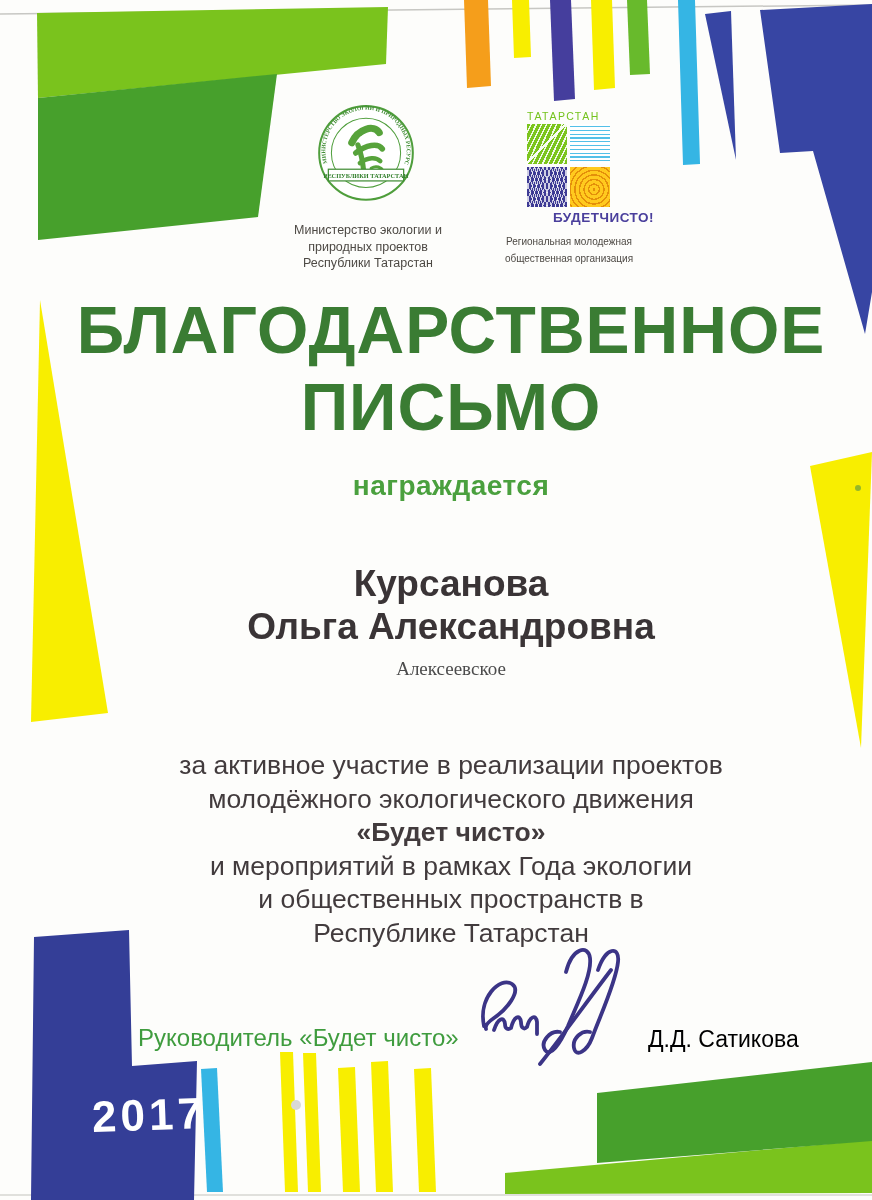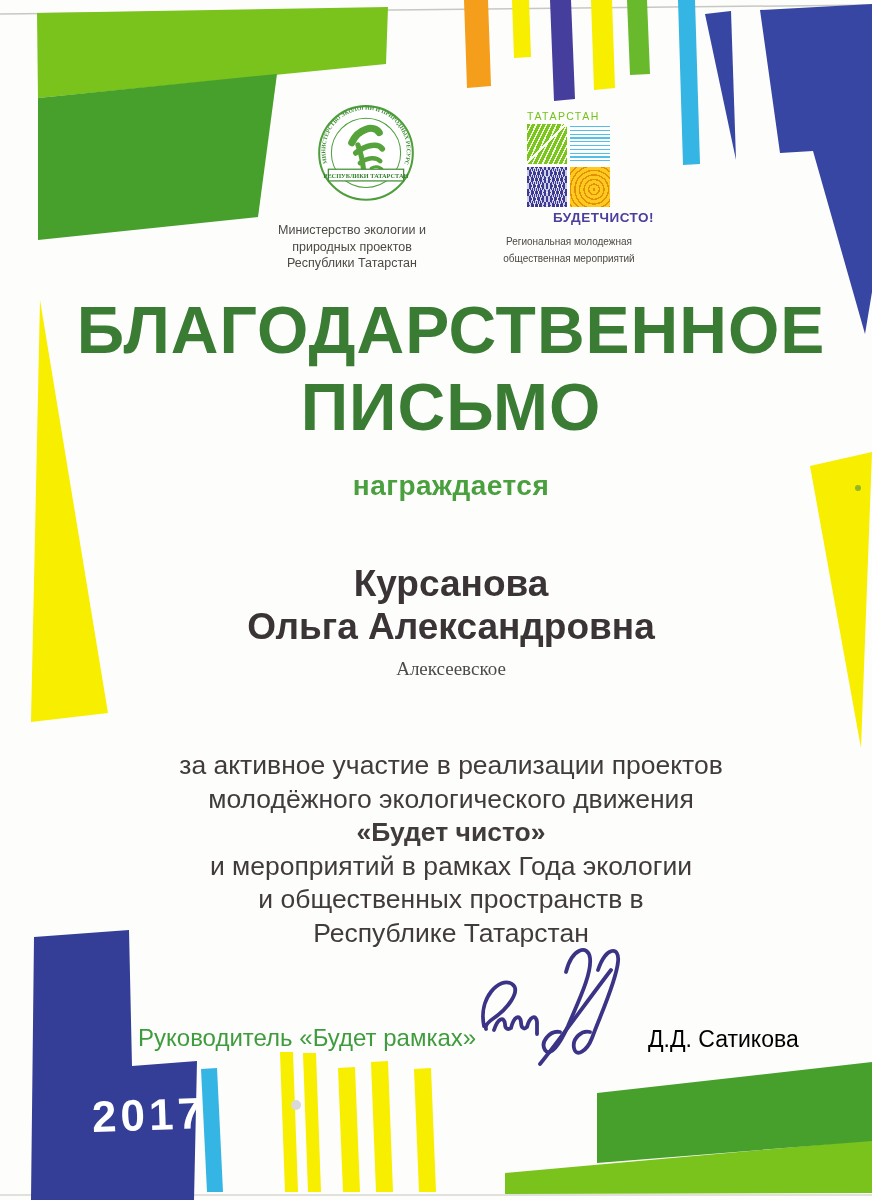--- a/index.html
+++ b/index.html
@@ -7,21 +7,21 @@
     position:relative;width:872px;height:1200px;margin:0 auto;
     background:#fdfdfb;overflow:hidden;
     font-family:"Liberation Sans",sans-serif;
   }
   .decor{position:absolute;inset:0;z-index:0;}
   .content{position:absolute;inset:0;z-index:1;}
 
   
   .ministry-logo{position:absolute;left:312px;top:100px;width:108px;height:114px;}
   .ministry-caption{
-    position:absolute;left:266px;top:222px;width:172px;
+    position:absolute;left:282px;top:222px;width:172px;
     text-align:center;font-size:12.5px;line-height:16.5px;color:#4d4944;
   }
   .bc-logo{position:absolute;left:480px;top:110px;width:178px;}
   .bc-region{
     margin-left:47px;font-size:10.5px;font-weight:normal;letter-spacing:1.4px;
     color:#74c31d;
   }
   .bc-squares{margin-left:47px;margin-top:2px;width:84px;display:grid;
     grid-template-columns:40px 40px;grid-template-rows:40px 40px;gap:3px;}
   .sq{width:40px;height:40px;}
@@ -142,21 +142,21 @@
       <div class="bc-region">ТАТАРСТАН</div>
       <div class="bc-squares">
         <div class="sq sq-leaf"></div>
         <div class="sq sq-water"></div>
         <div class="sq sq-net"></div>
         <div class="sq sq-rings"></div>
       </div>
       <div class="bc-wordmark">БУДЕТЧИСТО!</div>
       <div class="bc-caption">
         <div>Региональная молодежная</div>
-        <div>общественная мероприятий</div>
+        <div>общественная организация</div>
       </div>
     </div>
 
     <div class="centerband title">
       <div>БЛАГОДАРСТВЕННОЕ</div>
       <div>ПИСЬМО</div>
     </div>
 
     <div class="centerband award">награждается</div>
 
@@ -169,21 +169,21 @@
 
     <div class="centerband citation">
       <div>за активное участие в реализации проектов</div>
       <div>молодёжного экологического движения</div>
       <div class="bold-line">«Будет чисто»</div>
       <div>и мероприятий в рамках Года экологии</div>
       <div>и общественных пространств в</div>
       <div>Республике Татарстан</div>
     </div>
 
-    <div class="role">Руководитель «Будет рамках»</div>
+    <div class="role">Руководитель «Будет чисто»</div>
     <svg class="signature" viewBox="0 0 205 135">
       <g fill="none" stroke="#3b3486" stroke-width="3.8" stroke-linecap="round">
         <path d="M36,84 C30,56 52,34 64,42 C74,49 58,68 46,76 C40,80 37,84 38,87"></path>
         <path d="M46,88 C50,76 56,74 57,82 C57,87 60,88 63,86 C66,74 72,72 73,80 C73,86 76,88 79,85 C82,74 88,72 89,80 L89,92"></path>
         <path d="M118,30 C124,6 140,2 142,16 C144,32 130,60 120,84 C112,102 102,116 97,108 C92,100 102,88 112,90"></path>
         <path d="M150,28 C158,4 172,4 170,20 C168,40 152,74 144,96 C139,109 128,116 126,106 C124,96 134,88 142,90"></path>
         <path d="M92,122 C110,100 140,58 163,28"></path>
       </g>
     </svg>
     <div class="signer">Д.Д. Сатикова</div>

